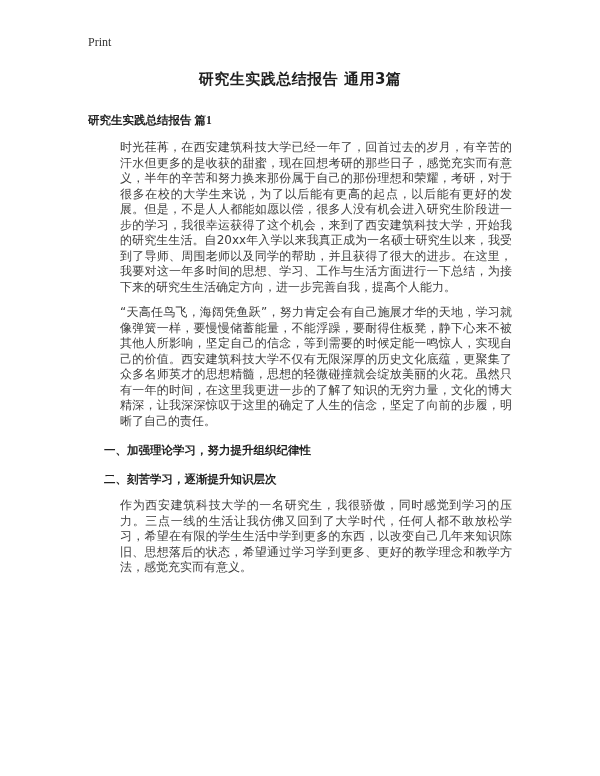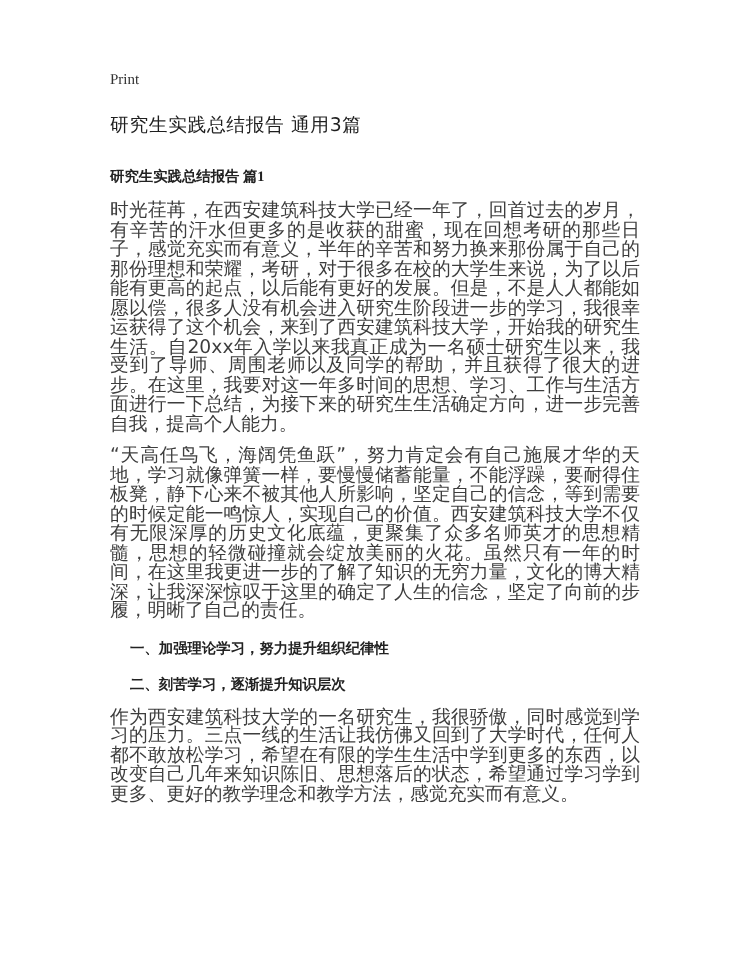--- a/index.html
+++ b/index.html
@@ -6,57 +6,58 @@
   html, body { background: #ffffff; }
   body {
     width: 600px;
     height: 776px;
     overflow: hidden;
     font-family: "DejaVu Sans", "Liberation Sans", sans-serif;
   }
   .page {
     width: 600px;
     height: 776px;
-    padding: 56px 88px 40px 88px;
+    padding: 35px 88px 40px 88px;
     background: #ffffff;
   }
   .print-label {
     font-family: "Liberation Serif", "DejaVu Serif", serif;
     font-size: 12px;
     color: #333333;
     margin-bottom: 20px;
     cursor: pointer;
   }
   .doc-title {
     font-size: 15px;
-    font-weight: normal;
+    font-weight: bold;
     color: #1f1f1f;
-    text-align: left;
+    text-align: center;
     margin-bottom: 24px;
     letter-spacing: 0.5px;
   }
   .doc-subtitle {
     font-size: 11px;
     font-weight: 600;
     color: #2f2f2f;
     margin-bottom: 15px;
   }
   .section-title {
     font-size: 11.5px;
     font-weight: bold;
     color: #222222;
     margin-bottom: 12px;
     font-family: Liberation Serif, serif;
   }
   .para {
-    font-size: 15px;
+    font-size: 12px;
     line-height: 15.5px;
     color: #3d3d3d;
     text-align: justify;
     margin-bottom: 10px;
+    margin-left: 32px;
   }
   .sub-heading {
     font-size: 11.5px;
     font-weight: bold;
     color: #222222;
     margin: 14px 0 11px 16px;
   }
 </style>
 </head>
 <body>

